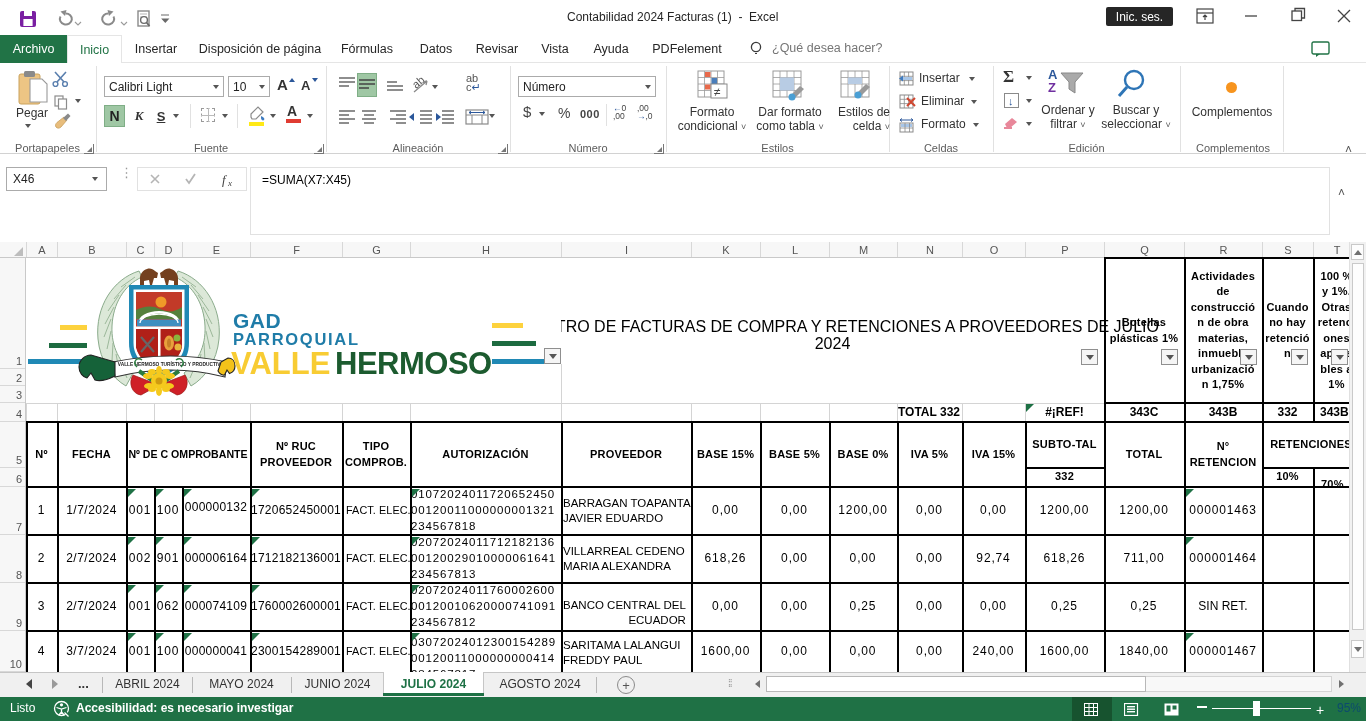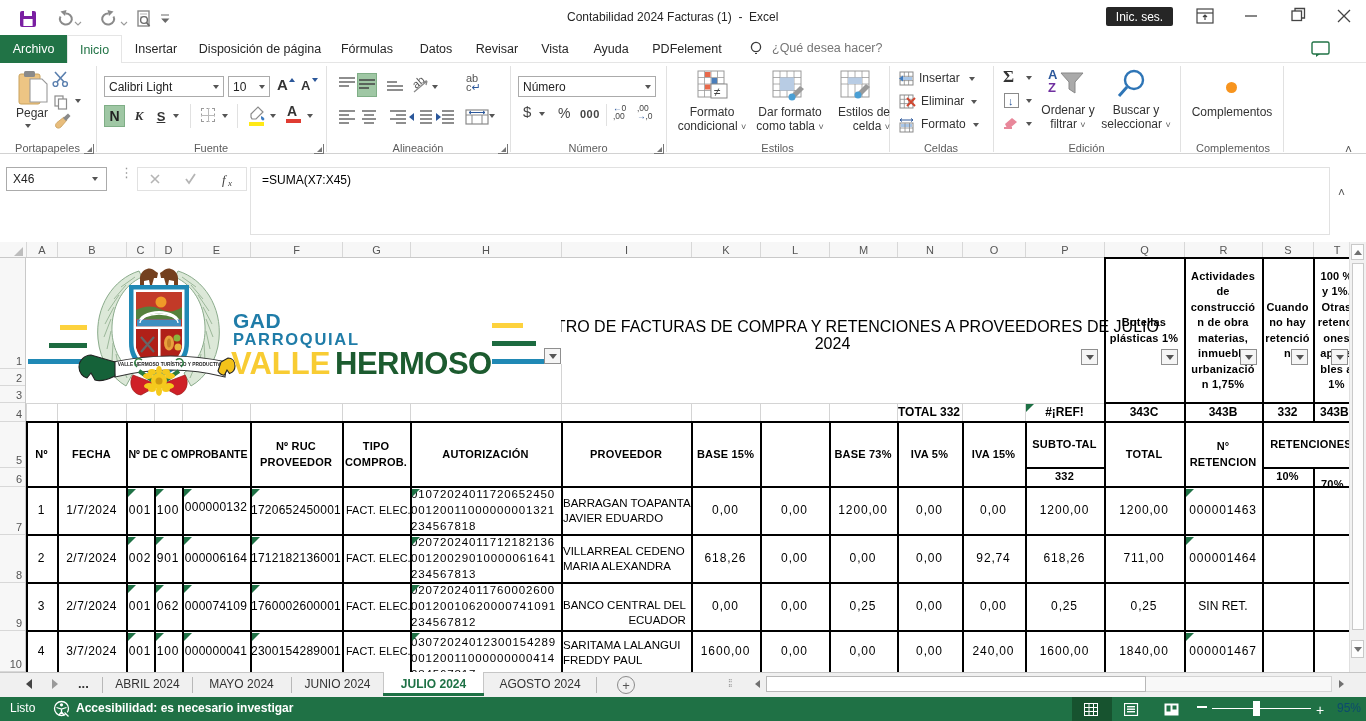--- a/index.html
+++ b/index.html
@@ -401,21 +401,22 @@
 <div class="cell " style="left:1262px;top:403px;width:51px;height:19px;font-weight:bold;font-size:12px">332</div>
 <div class="cell " style="left:1313px;top:403px;width:47px;height:19px;font-weight:bold;font-size:12px;justify-content:flex-start;padding-left:7px">343B</div>
 <div class="cell hb" style="left:26px;top:422px;width:31px;height:65px;">Nº</div>
 <div class="cell hb" style="left:126px;top:422px;width:124px;height:65px;white-space:nowrap;font-size:10.6px;letter-spacing:0px">Nº DE C OMPROBANTE</div>
 <div class="cell hb" style="left:57px;top:422px;width:69px;height:65px;">FECHA</div>
 <div class="cell hb" style="left:250px;top:422px;width:92px;height:65px;">Nº RUC<br>PROVEEDOR</div>
 <div class="cell hb" style="left:342px;top:422px;width:68px;height:65px;">TIPO<br>COMPROB.</div>
 <div class="cell hb" style="left:410px;top:422px;width:151px;height:65px;">AUTORIZACIÓN</div>
 <div class="cell hb" style="left:561px;top:422px;width:130px;height:65px;">PROVEEDOR</div>
 <div class="cell hb" style="left:691px;top:422px;width:69px;height:65px;">BASE 15%</div>
-<div class="cell hb" style="left:829px;top:422px;width:68px;height:65px;">BASE 73%</div>
+<div class="cell hb" style="left:760px;top:422px;width:69px;height:65px;">BASE 5%</div>
+<div class="cell hb" style="left:829px;top:422px;width:68px;height:65px;">BASE 0%</div>
 <div class="cell hb" style="left:897px;top:422px;width:65px;height:65px;">IVA 5%</div>
 <div class="cell hb" style="left:962px;top:422px;width:63px;height:65px;">IVA 15%</div>
 <div class="cell hb" style="left:1025px;top:422px;width:79px;height:45px;">SUBTO-TAL</div>
 <div class="cell hb" style="left:1025px;top:467px;width:79px;height:20px;">332</div>
 <div class="cell hb" style="left:1104px;top:422px;width:80px;height:65px;">TOTAL</div>
 <div class="cell hb" style="left:1184px;top:422px;width:78px;height:65px;">N°<br>RETENCION</div>
 <div class="cell hb" style="left:1262px;top:422px;width:98px;height:45px">RETENCIONES</div>
 <div class="cell hb" style="left:1262px;top:467px;width:51px;height:20px;">10%</div>
 <div class="cell hb" style="left:1313px;top:467px;width:47px;height:36px;justify-content:flex-start;padding-left:8px">70%</div>
 <div class="cell num" style="left:26px;top:487px;width:31px;height:48px;">1</div>

